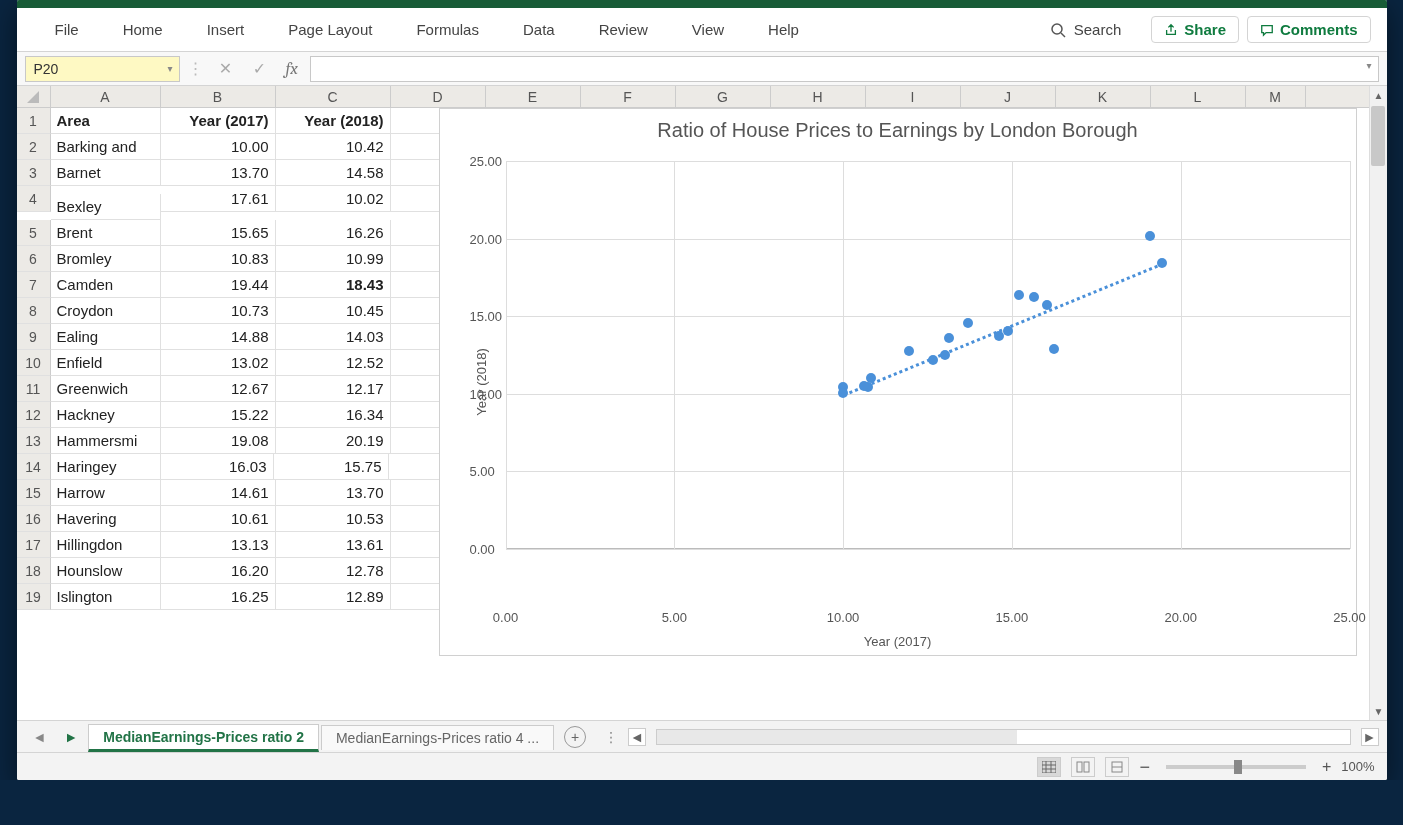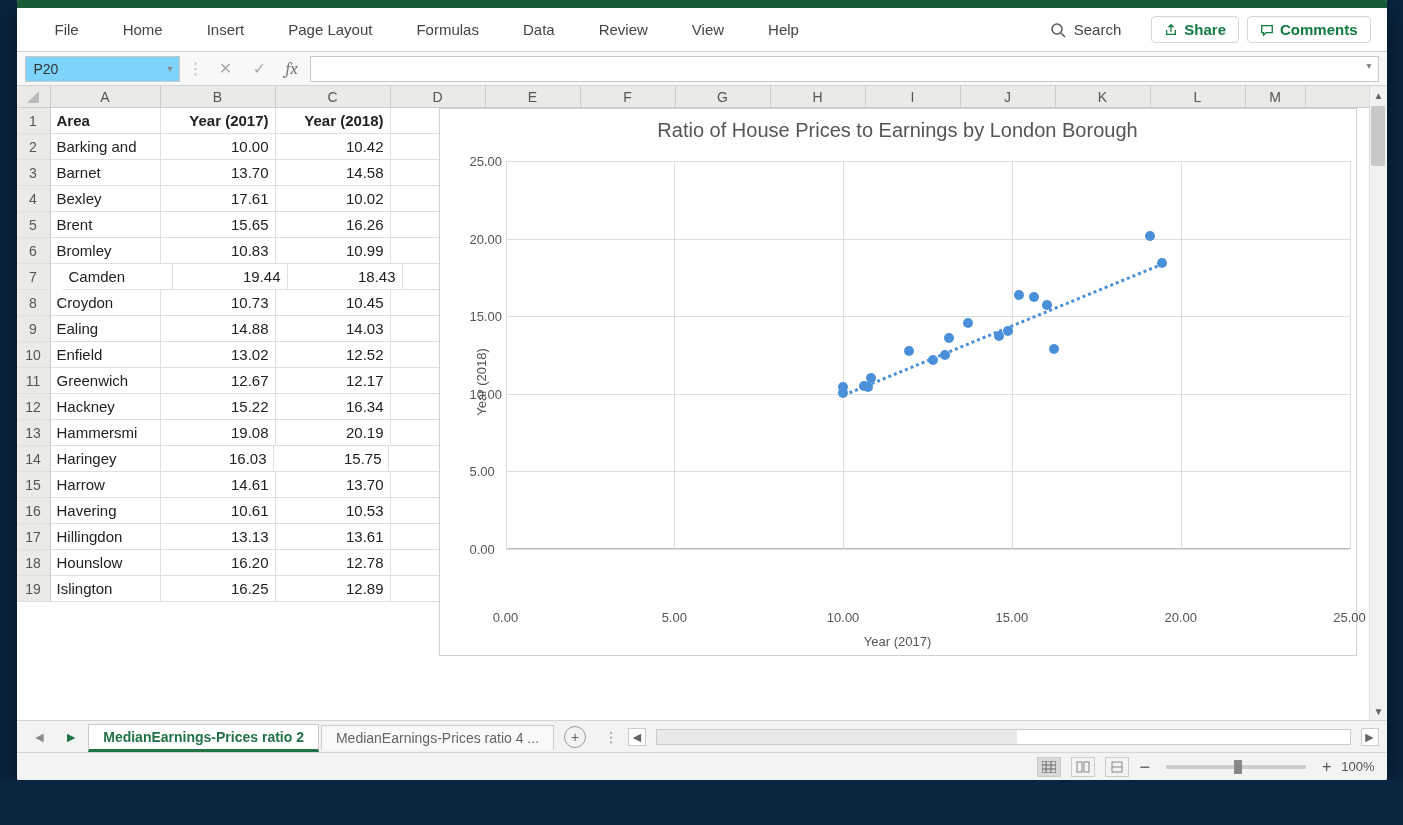--- a/index.html
+++ b/index.html
@@ -5,21 +5,21 @@
   * { box-sizing: border-box; margin: 0; padding: 0; font-family: "Segoe UI", Arial, sans-serif; }
   body { background: #0a2540; display: flex; justify-content: center; align-items: flex-start; padding: 0; }
   .app-window { width: 1370px; height: 780px; background: #fff; box-shadow: 0 8px 30px rgba(0,0,0,0.5); position: relative; display: flex; flex-direction: column; border-radius: 2px; overflow: hidden; }
   .title-strip { height: 8px; background: #185c37; }
   .ribbon { height: 44px; display: flex; align-items: center; padding: 0 16px; gap: 0; background: #fff; border-bottom: 1px solid #d4d4d4; position: relative; }
   .ribbon-tab { padding: 0 22px; font-size: 15px; color: #444; height: 44px; display: flex; align-items: center; cursor: pointer; }
   .ribbon-spacer { flex: 1; }
   .search-box { display: flex; align-items: center; gap: 8px; padding: 0 22px; font-size: 15px; color: #444; cursor: pointer;}
   .btn-share, .btn-comments { display: flex; align-items: center; gap: 6px; font-size: 15px; color: #0f7b3f; font-weight: 600; padding: 4px 12px; border: 1px solid #d4d4d4; border-radius: 4px; margin-left: 8px; cursor:pointer; background:#fff;}
   .formula-row { height: 34px; display: flex; align-items: center; border-bottom: 1px solid #d4d4d4; padding: 4px 8px; gap: 6px; background:#f8f8f8;}
-  .name-box { width: 155px; height: 26px; border: 1px solid #c8c8c8; background: #7dd3fc; display: flex; align-items: center; padding: 0 8px; font-size: 14px; color:#333; position:relative;}
+  .name-box { width: 155px; height: 26px; border: 1px solid #c8c8c8; background: #fef9c3; display: flex; align-items: center; padding: 0 8px; font-size: 14px; color:#333; position:relative;}
   .name-box::after { content:"▾"; position:absolute; right:6px; color:#888; font-size:10px;}
   .fx-sep { width:20px; text-align:center; color:#bbb;}
   .fx-btn { width:28px; text-align:center; color:#aaa; font-size:16px; }
   .fx-label { font-style: italic; font-family: "Cambria", serif; font-size: 17px; color:#777; padding: 0 6px;}
   .fx-input { flex:1; height:26px; border:1px solid #c8c8c8; background:#fff; padding:0 6px; position:relative;}
   .fx-input::after { content:"▾"; position:absolute; right:6px; top:3px; color:#888; font-size:10px;}
 
   .grid-area { flex:1; display:flex; position:relative; overflow:hidden; background:#fff;}
   .col-headers { display:flex; height:22px; background:#eceae6; border-bottom:1px solid #ccc; }
   .corner { width:34px; height:22px; background:#eceae6; border-right:1px solid #ccc; border-bottom:1px solid #ccc; display:flex; align-items:center; justify-content:center;}
@@ -182,21 +182,21 @@
             <div class="cell" style="width: 95px;"></div>
             <div class="cell" style="width: 95px;"></div>
             <div class="cell" style="width: 95px;"></div>
             <div class="cell" style="width: 95px;"></div>
             <div class="cell" style="width: 95px;"></div>
             <div class="cell" style="width: 95px;"></div>
             <div class="cell" style="width: 60px;"></div>
           </div>
           <div style="display: flex;">
             <div class="row-h" style="height: 26px;">4</div>
-            <div class="cell" style="width: 110px;">Bexley</div>
+            <div class="cell" style="width: 110px; margin-top: 8px;">Bexley</div>
             <div class="cell num" style="width: 115px;">17.61</div>
             <div class="cell num" style="width: 115px;">10.02</div>
             <div class="cell" style="width: 95px;"></div>
             <div class="cell" style="width: 95px;"></div>
             <div class="cell" style="width: 95px;"></div>
             <div class="cell" style="width: 95px;"></div>
             <div class="cell" style="width: 95px;"></div>
             <div class="cell" style="width: 95px;"></div>
             <div class="cell" style="width: 95px;"></div>
             <div class="cell" style="width: 95px;"></div>
@@ -230,23 +230,23 @@
             <div class="cell" style="width: 95px;"></div>
             <div class="cell" style="width: 95px;"></div>
             <div class="cell" style="width: 95px;"></div>
             <div class="cell" style="width: 95px;"></div>
             <div class="cell" style="width: 95px;"></div>
             <div class="cell" style="width: 95px;"></div>
             <div class="cell" style="width: 60px;"></div>
           </div>
           <div style="display: flex;">
             <div class="row-h" style="height: 26px;">7</div>
-            <div class="cell" style="width: 110px; margin-left: 12px;">Camden</div>
+            <div class="cell" style="width: 110px;">Camden</div>
             <div class="cell num" style="width: 115px;">19.44</div>
-            <div class="cell num" style="width: 115px;">18.43</div>
+            <div class="cell num" style="width: 115px; font-weight: bold;">18.43</div>
             <div class="cell" style="width: 95px;"></div>
             <div class="cell" style="width: 95px;"></div>
             <div class="cell" style="width: 95px;"></div>
             <div class="cell" style="width: 95px;"></div>
             <div class="cell" style="width: 95px;"></div>
             <div class="cell" style="width: 95px;"></div>
             <div class="cell" style="width: 95px;"></div>
             <div class="cell" style="width: 95px;"></div>
             <div class="cell" style="width: 95px;"></div>
             <div class="cell" style="width: 60px;"></div>

